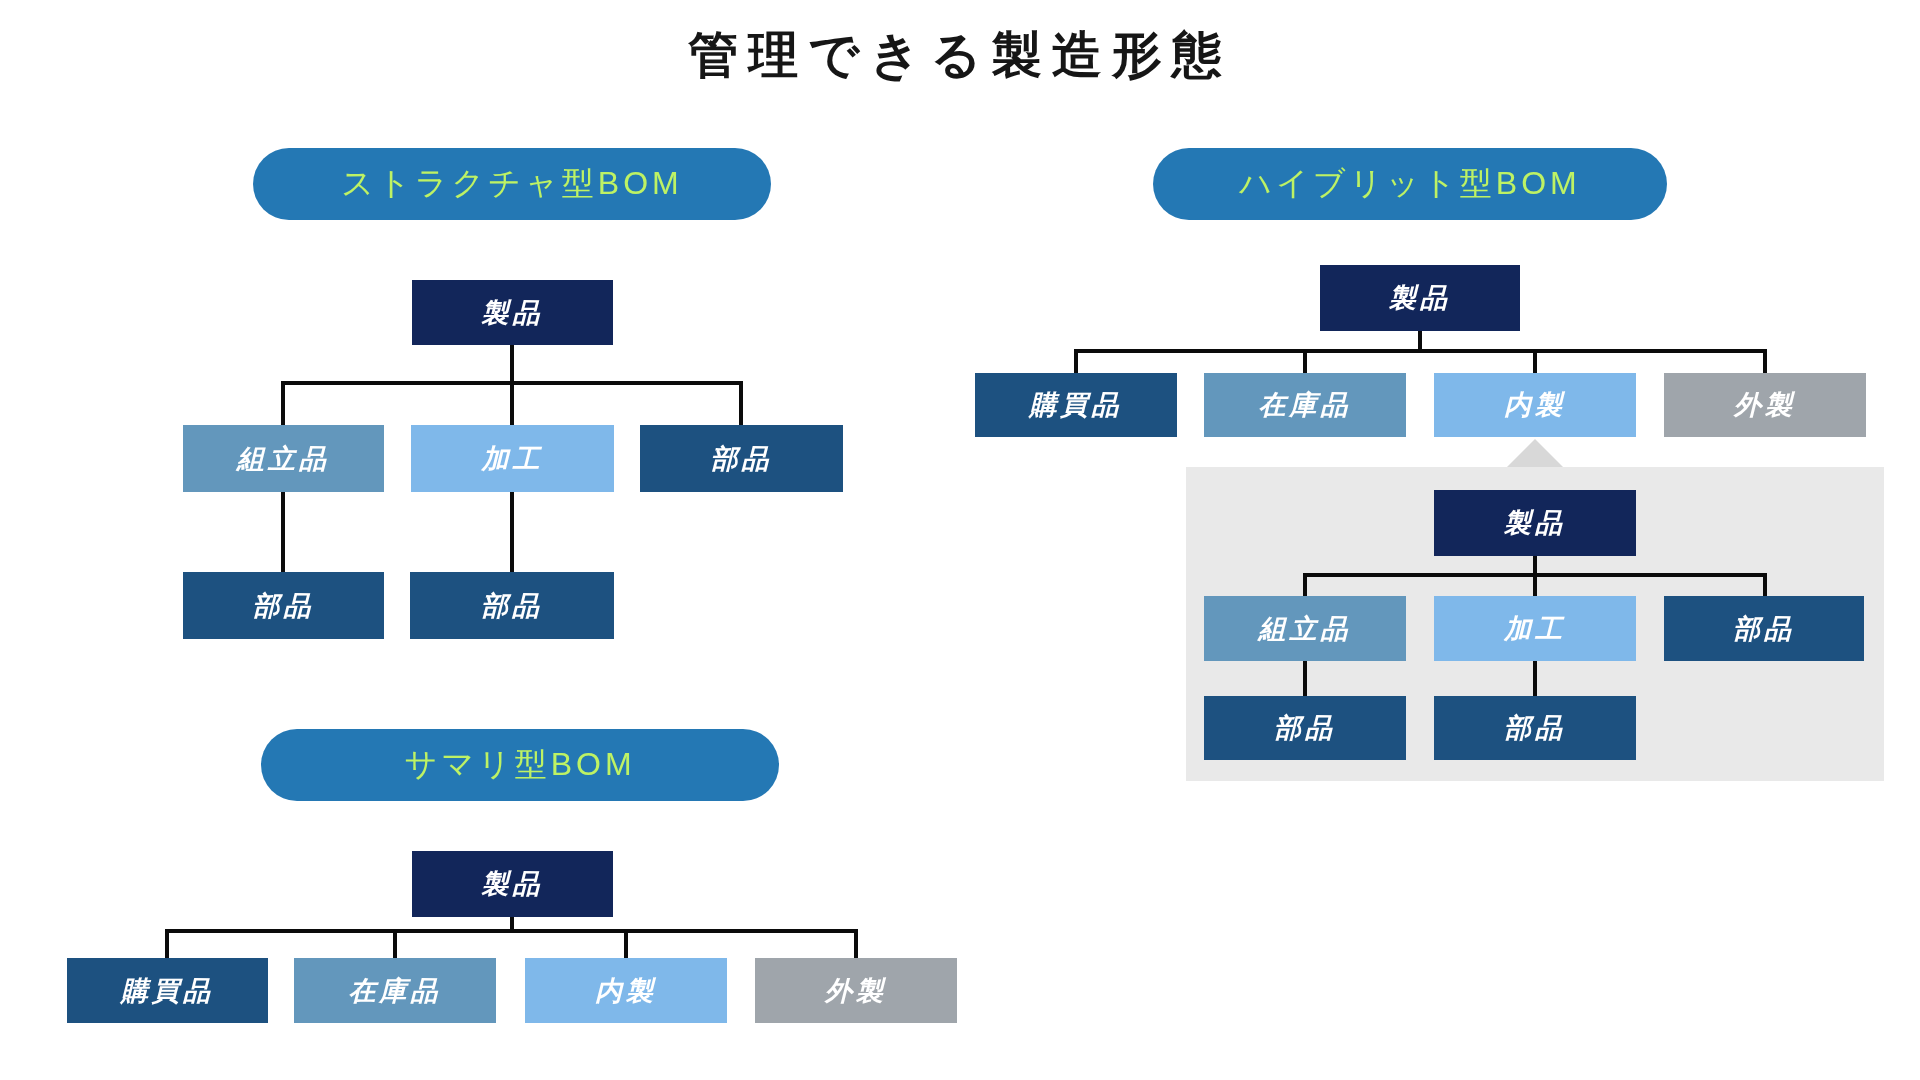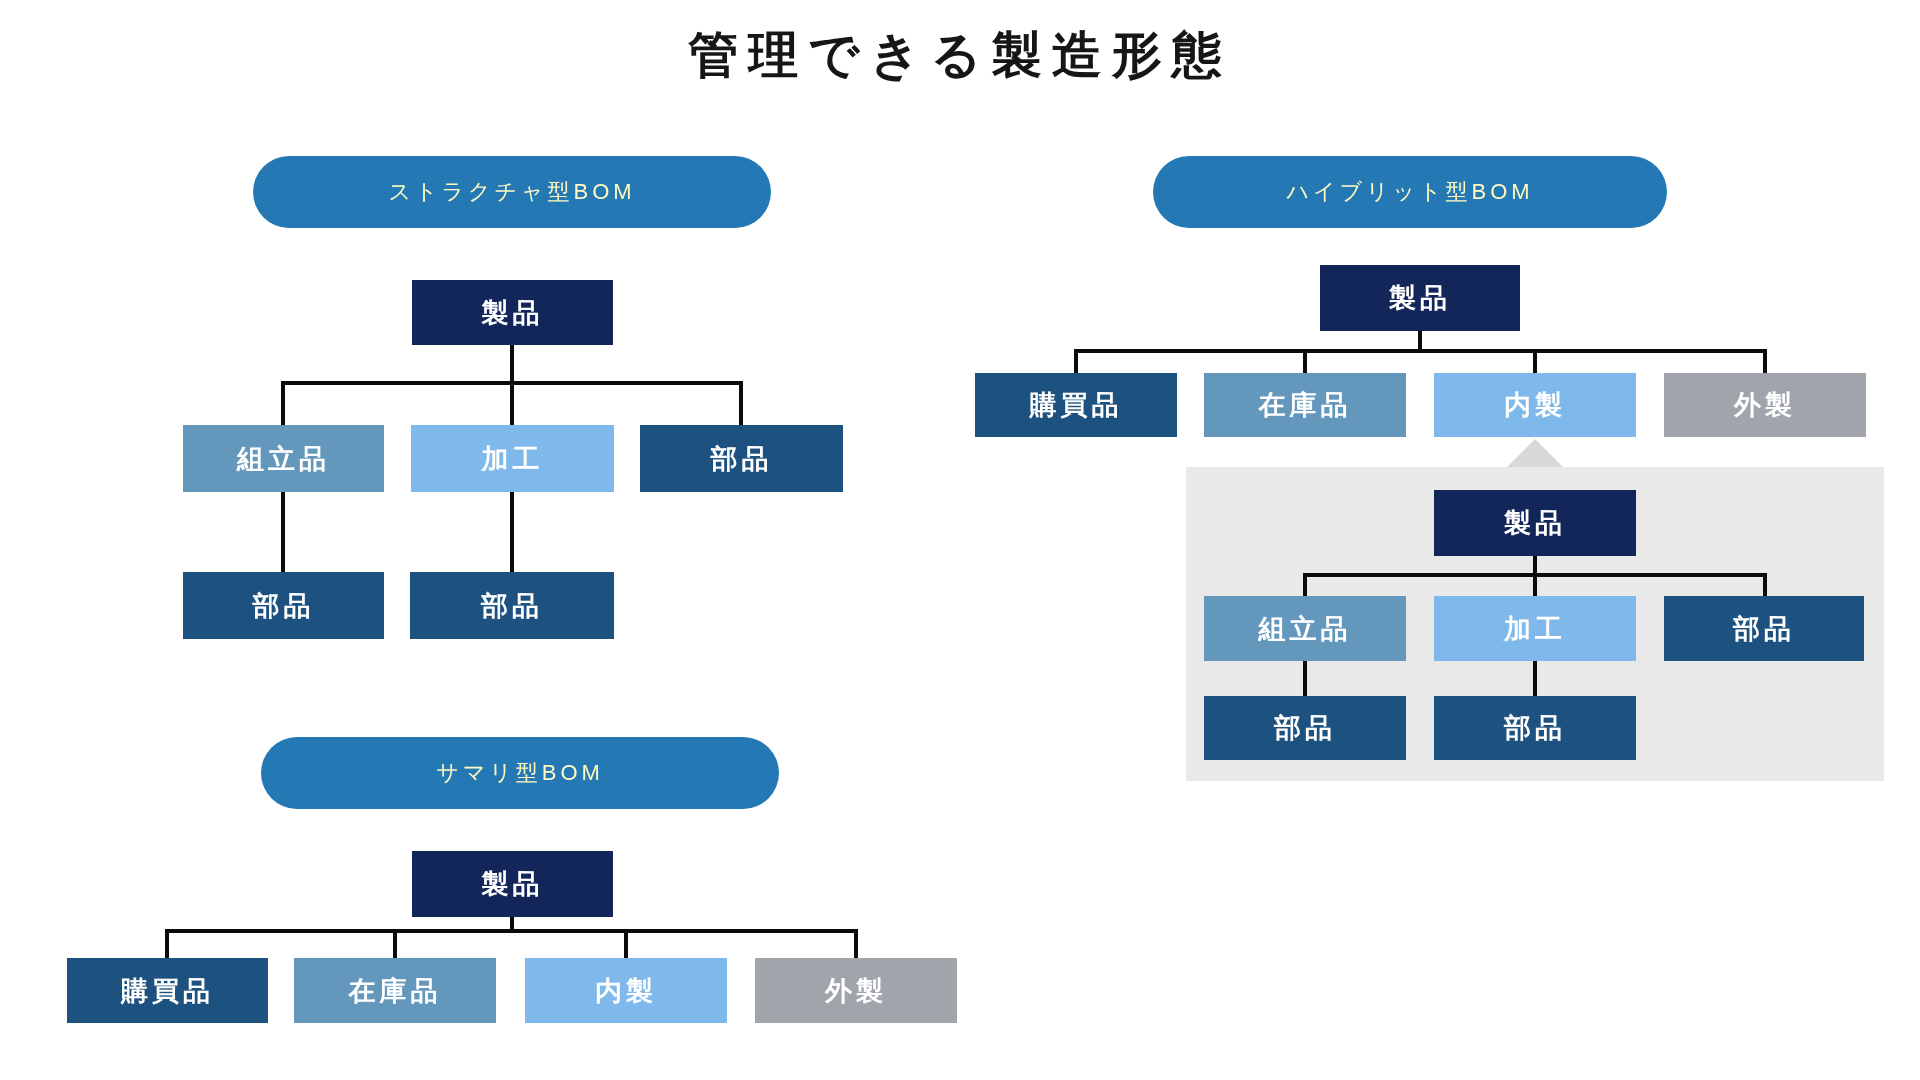--- a/index.html
+++ b/index.html
@@ -5,28 +5,28 @@
   html,body{margin:0;padding:0;background:#ffffff;}
   .canvas{
     position:relative;width:1920px;height:1080px;background:#ffffff;overflow:hidden;
     font-family:"Liberation Sans","DejaVu Sans",sans-serif;
   }
   .title{
     position:absolute;left:0;top:22px;width:1920px;text-align:center;
     font-size:50px;font-weight:800;color:#161616;letter-spacing:10px;margin:0;
   }
   .pill{
-    position:absolute;border-radius:37px;color:#fef9c3;
+    position:absolute;border-radius:37px;color:#bef264;
     display:flex;align-items:center;justify-content:center;
-    font-size:22px;font-weight:500;letter-spacing:4px;margin-top:8px;
+    font-size:32px;font-weight:500;letter-spacing:4px;
   }
   .node{
     position:absolute;color:#ffffff;
     display:flex;align-items:center;justify-content:center;
-    font-size:27px;font-weight:700;letter-spacing:4px;
+    font-size:27px;font-weight:700;letter-spacing:4px;font-style:italic;
   }
   .line{position:absolute;}
   .panel{position:absolute;}
   .tri{position:absolute;width:0;height:0;border-left:28px solid transparent;border-right:28px solid transparent;border-bottom:28px solid transparent;}
 </style>
 </head>
 <body>
 
 <div class="canvas">
 

